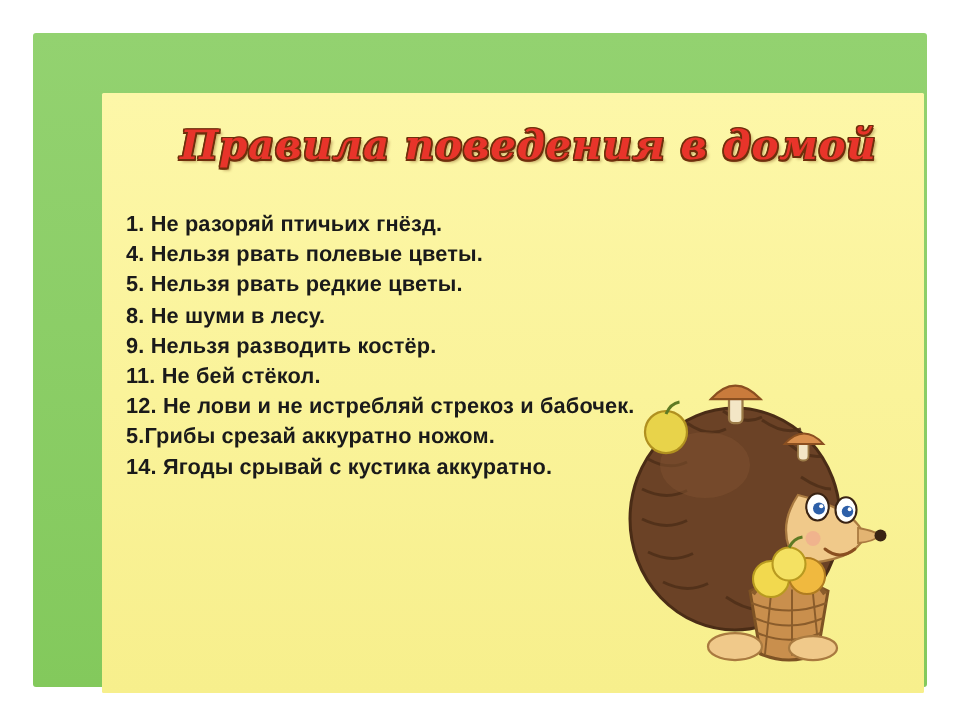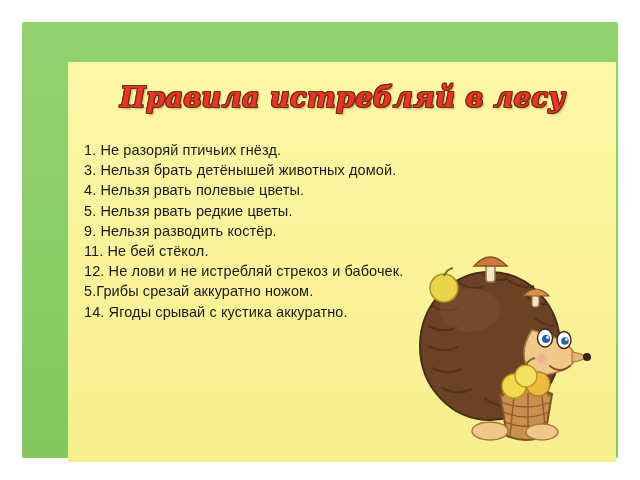--- a/index.html
+++ b/index.html
@@ -69,21 +69,21 @@
     position: absolute;
     left: 16px;
     top: 78px;
     width: 500px;
     list-style: none;
     margin: 0;
     padding: 0;
   }
   #rules li {
     font-family: "Liberation Sans", sans-serif;
-    font-weight: normal;
+    font-weight: bold;
     font-size: 14.5px;
     line-height: 20.2px;
     color: #1a1a1a;
     white-space: nowrap;
     letter-spacing: 0.1px;
   }
   
   #hedgehog {
     position: absolute;
     right: 4px;
@@ -99,27 +99,27 @@
 </style>
 </head>
 <body>
 
 <div id="slide">
 
   <div id="frame">
 
     <div id="card">
 
-      <div id="title">Правила истребляй в лесу</div>
+      <div id="title">Правила поведения в домой</div>
 
       <ul id="rules">
         <li>1. Не разоряй птичьих гнёзд.</li>
-        <li>3. Нельзя брать детёнышей животных домой.</li>
         <li>4. Нельзя рвать полевые цветы.</li>
         <li>5. Нельзя рвать редкие цветы.</li>
+        <li>8. Не шуми в лесу.</li>
         <li>9. Нельзя разводить костёр.</li>
         <li>11. Не бей стёкол.</li>
         <li>12. Не лови и не истребляй стрекоз и бабочек.</li>
         <li>5.Грибы срезай аккуратно ножом.</li>
         <li>14. Ягоды срывай с кустика аккуратно.</li>
       </ul>
 
       <div id="hedgehog">
         <svg viewBox="0 0 230 230" xmlns="http://www.w3.org/2000/svg">
 

